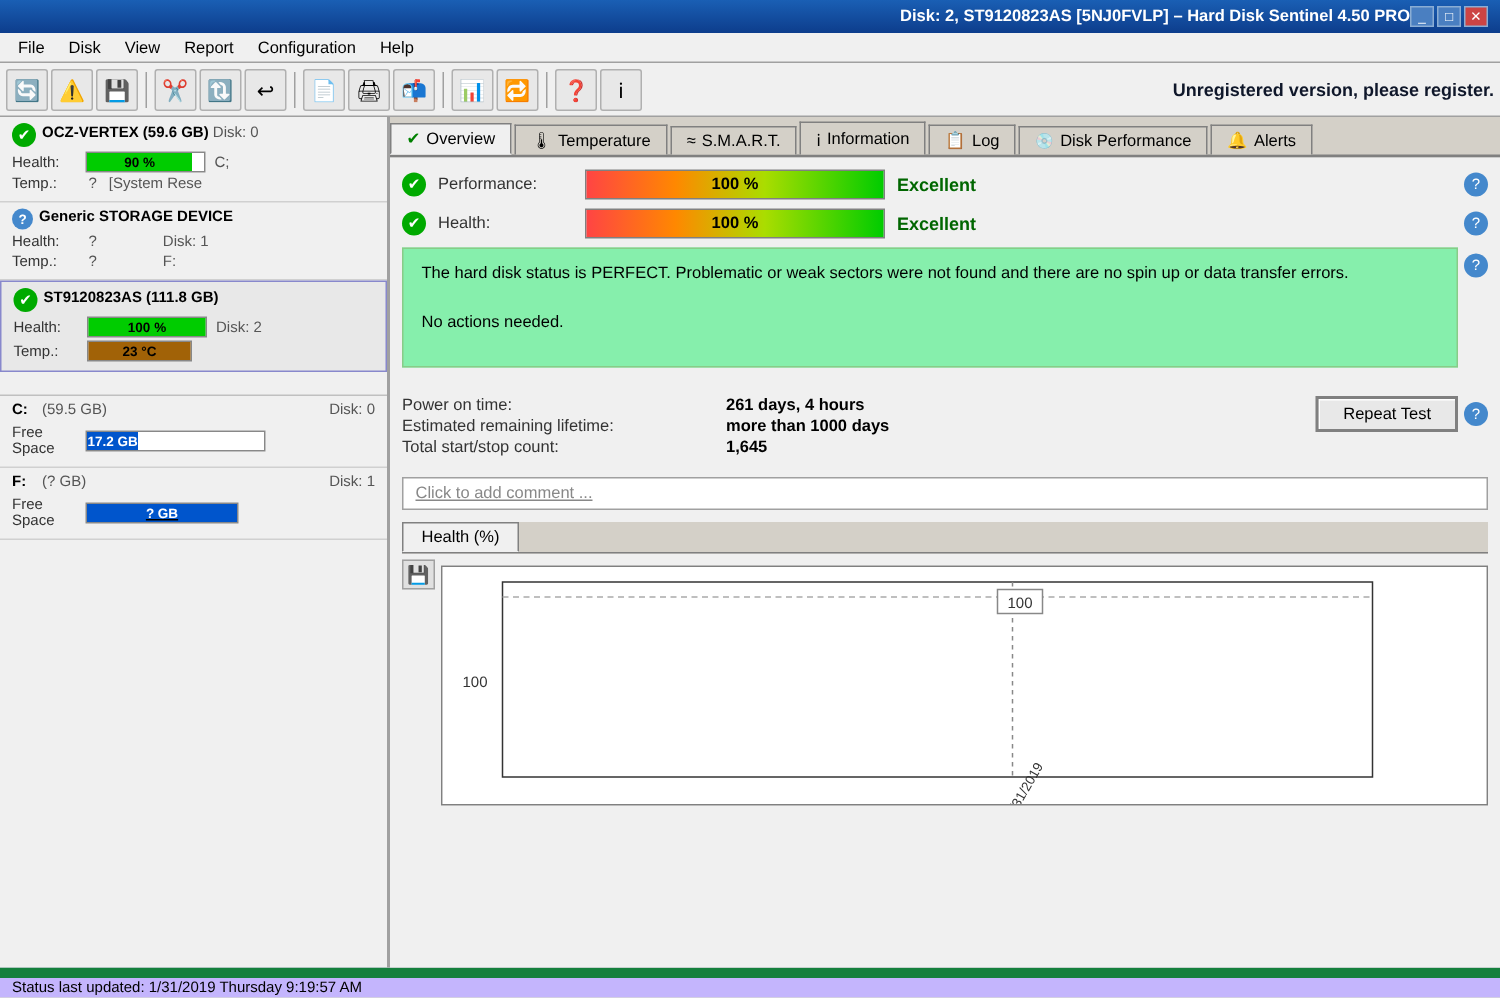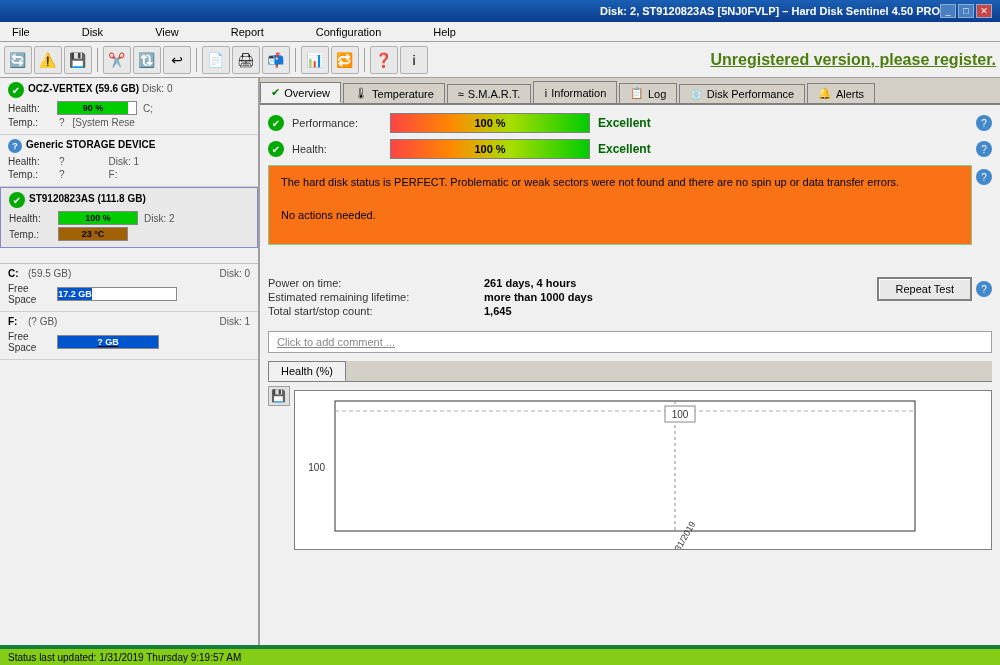--- a/index.html
+++ b/index.html
@@ -45,21 +45,20 @@
     }
 
     
     .menu-bar {
       background: #f0f0f0;
       border-bottom: 1px solid #a0a0a0;
       display: flex;
       padding: 2px 4px;
       height: 20px;
       align-items: center;
-      gap: 36px;
     }
     .menu-item {
       padding: 1px 8px;
       cursor: pointer;
       font-size: 11px;
     }
 
     
     .toolbar {
       background: #f0f0f0;
@@ -83,25 +82,24 @@
       font-size: 14px;
     }
     .toolbar-separator {
       width: 1px;
       height: 24px;
       background: #a0a0a0;
       margin: 0 3px;
     }
     .toolbar-unregistered {
       margin-left: auto;
-      color: #4d7c0f;
-      font-weight: bold;
-      font-size: 16px;
-      cursor: pointer;
-      text-decoration: underline;
+      color: #0f172a;
+      font-weight: bold;
+      font-size: 12px;
+      cursor: pointer;
     }
 
     
     .main-layout {
       display: flex;
       height: calc(665px - 22px - 20px - 36px - 20px);
     }
 
     
     .left-panel {
@@ -301,24 +299,24 @@
       display: flex;
       align-items: center;
       justify-content: center;
       font-size: 10px;
       cursor: pointer;
       margin-left: auto;
     }
 
     
     .status-box {
-      background: #f97316;
+      background: #86efac;
       border: 1px solid #88cc88;
       padding: 8px 12px;
-      margin-bottom: 24px;
+      margin-bottom: 11px;
       font-size: 11px;
       line-height: 1.5;
       min-height: 80px;
     }
 
     
     .info-table {
       display: grid;
       grid-template-columns: 200px 1fr;
       gap: 2px 16px;
@@ -382,22 +380,22 @@
       border: 1px solid #a0a0a0;
       cursor: pointer;
       display: flex;
       align-items: center;
       justify-content: center;
       font-size: 12px;
     }
 
     
     .status-bar {
-      background: #84cc16;
-      border-top: 4px solid #15803d;
+      background: #c4b5fd;
+      border-top: 7px solid #15803d;
       padding: 2px 8px;
       font-size: 10px;
       color: #000;
       height: 20px;
       display: flex;
       align-items: center;
     }
 
     svg text {
       font-family: 'Segoe UI', Arial, sans-serif;

